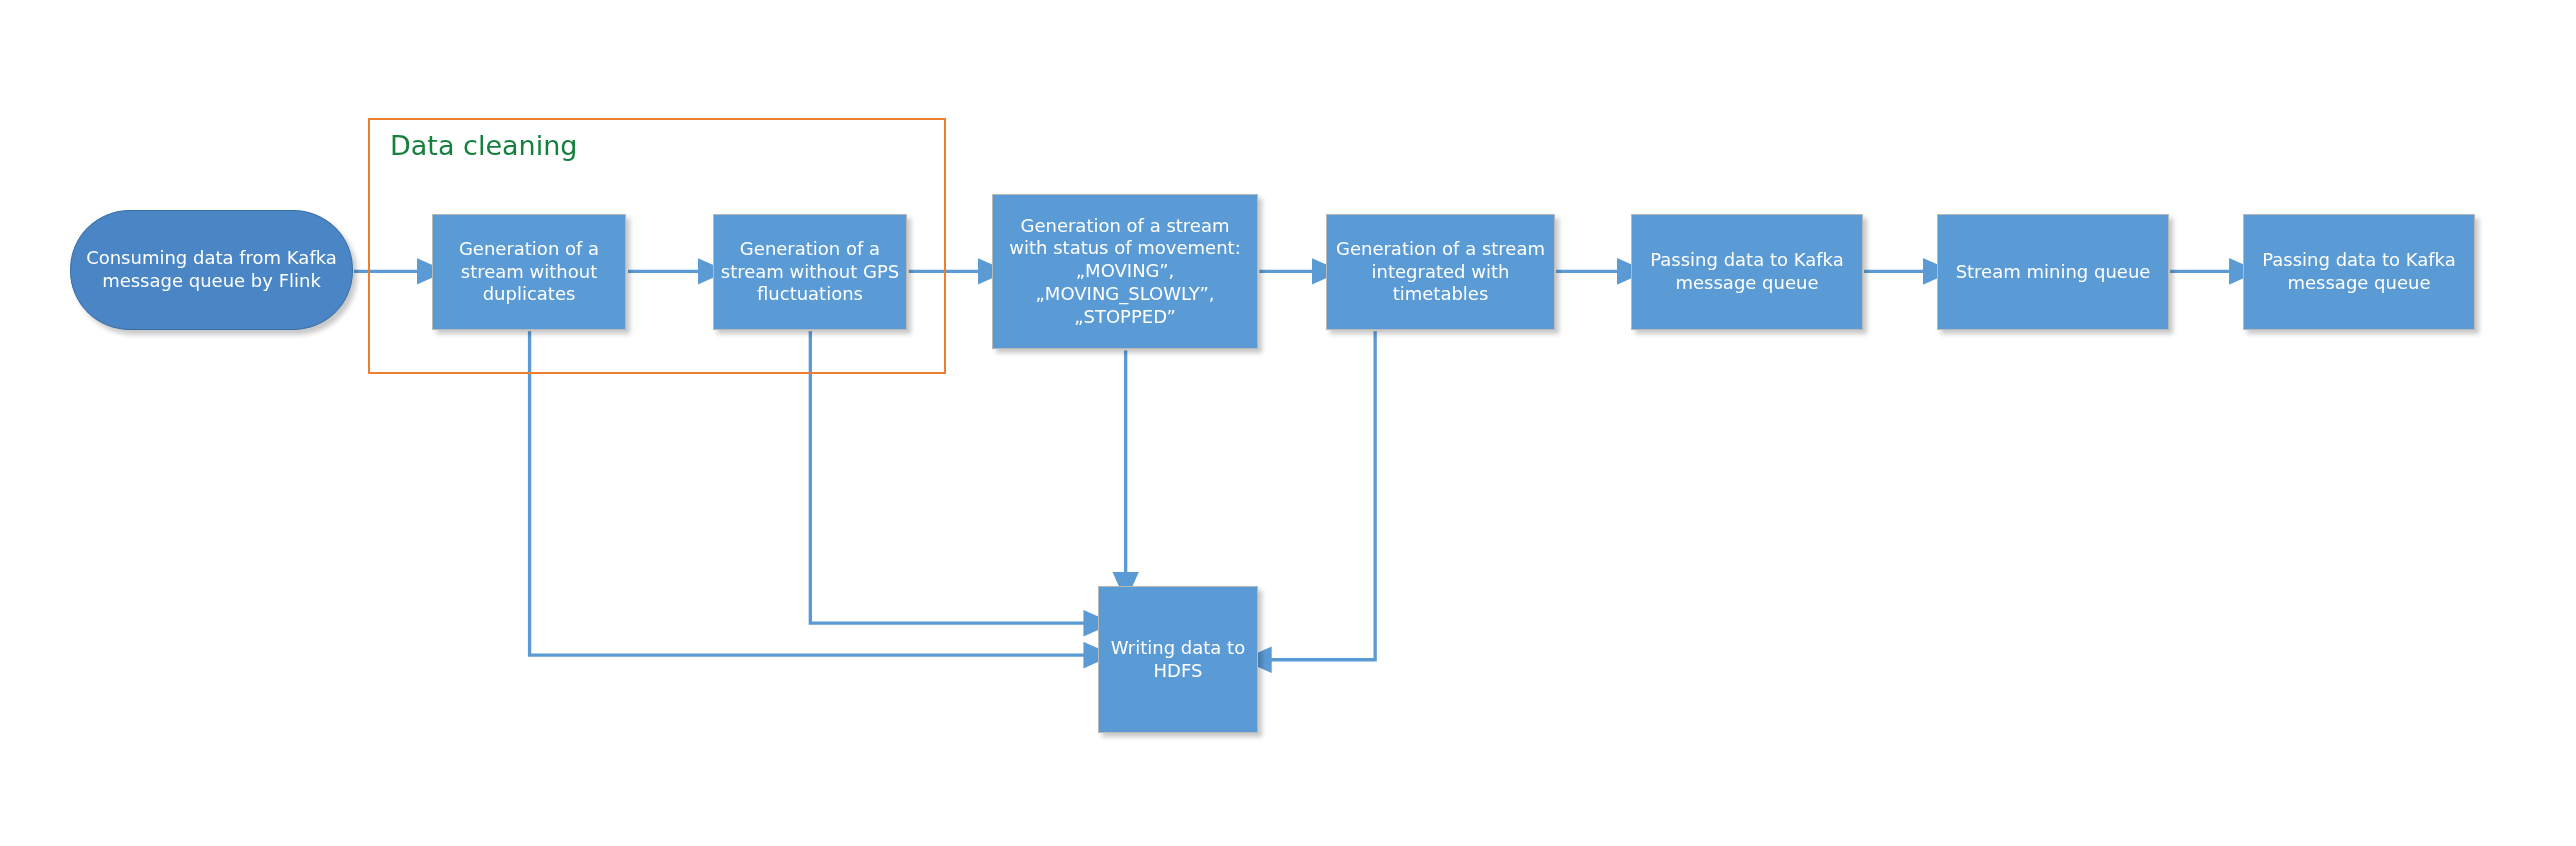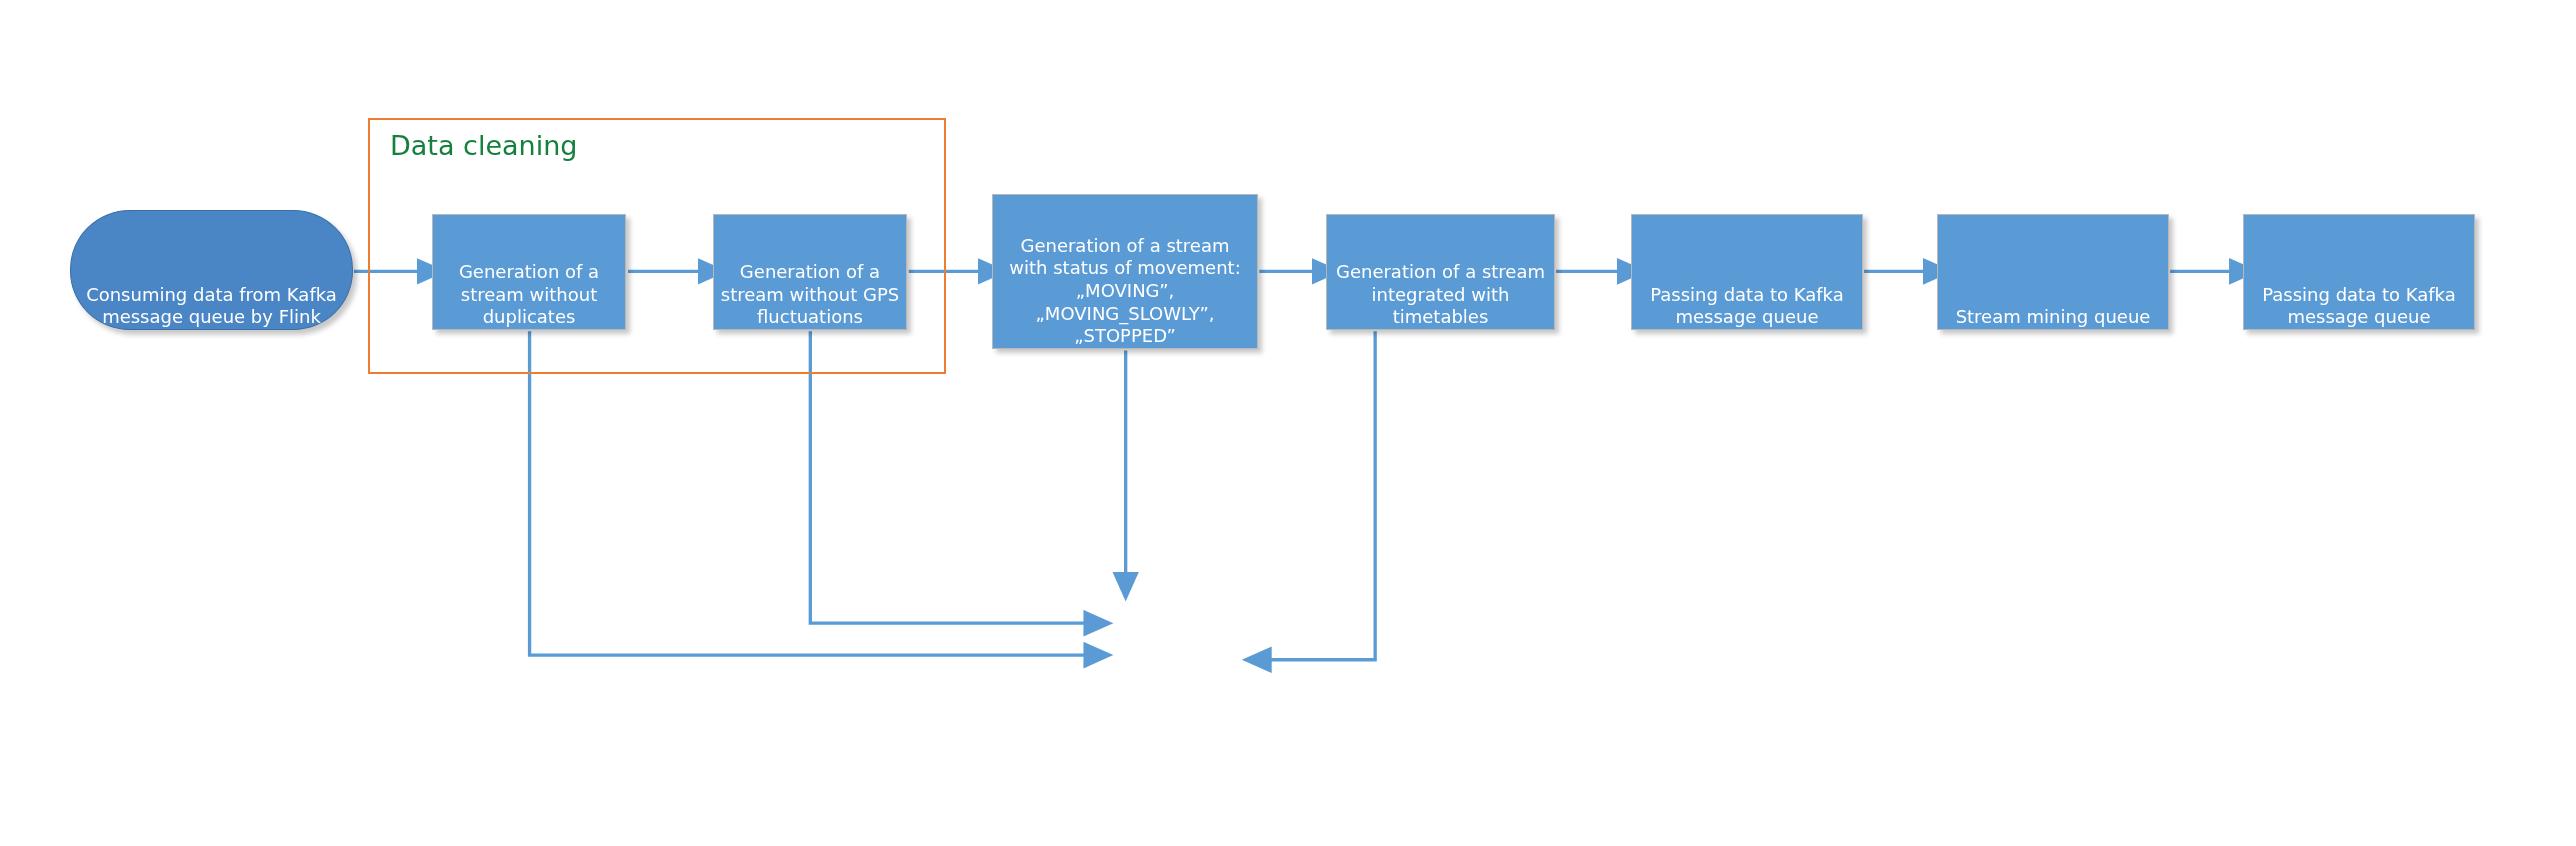--- a/index.html
+++ b/index.html
@@ -1,20 +1,20 @@
 <!DOCTYPE html>
 <html style="font-size:10.6px"><head>
 <meta charset="utf-8">
 <style>
   html,body{margin:0;padding:0;background:#ffffff;}
   body{width:2576px;height:846px;position:relative;overflow:hidden;
        font-family:"DejaVu Sans","Liberation Sans",sans-serif;}
   #stage{position:absolute;left:0;top:0;width:2576px;height:846px;}
   svg.layer{position:absolute;left:0;top:0;width:2576px;height:846px;}
-  .node{position:absolute;box-sizing:border-box;display:flex;align-items:flex-end;
+  .node{position:absolute;box-sizing:border-box;display:flex;align-items:center;
         justify-content:center;text-align:center;color:#ffffff;
         font-family:"DejaVu Sans","Liberation Sans",sans-serif;}
   .rect{background:#5b9bd5;border:1.3px solid #b8b8b8;
         box-shadow:4px 4px 4.7px rgba(0,0,0,0.22);}
   .start{background:#4a86c5;border:1.3px solid #3a6fa6;border-radius:60px/59px;
          box-shadow:4px 4.7px 5.3px rgba(0,0,0,0.22);}
   .node .txt{display:block;line-height:1.26;padding:0 5.3px;white-space:pre-line;}
   .group-box{position:absolute;box-sizing:border-box;border:2px solid #ed7d31;background:transparent;}
   .group-title{position:absolute;color:#15803d;font-weight:400;white-space:nowrap;
                font-family:"DejaVu Sans","Liberation Sans",sans-serif;}
@@ -93,15 +93,19 @@
 
   <div class="node rect" style="left:1937px;top:214px;width:232px;height:116px;">
     <span class="txt" style="font-size:18px;">Stream mining queue</span>
   </div>
 
   <div class="node rect" style="left:2243px;top:214px;width:232px;height:116px;">
     <span class="txt" style="font-size:18px;">Passing data to Kafka
 message queue</span>
   </div>
 
+  <div class="node rect" style="left:1098px;top:586px;width:160px;height:147px;">
+    <span class="txt" style="font-size:18px;">Writing data to
+HDFS</span>
+  </div>
 
 </div>
 
 
 </body></html>

